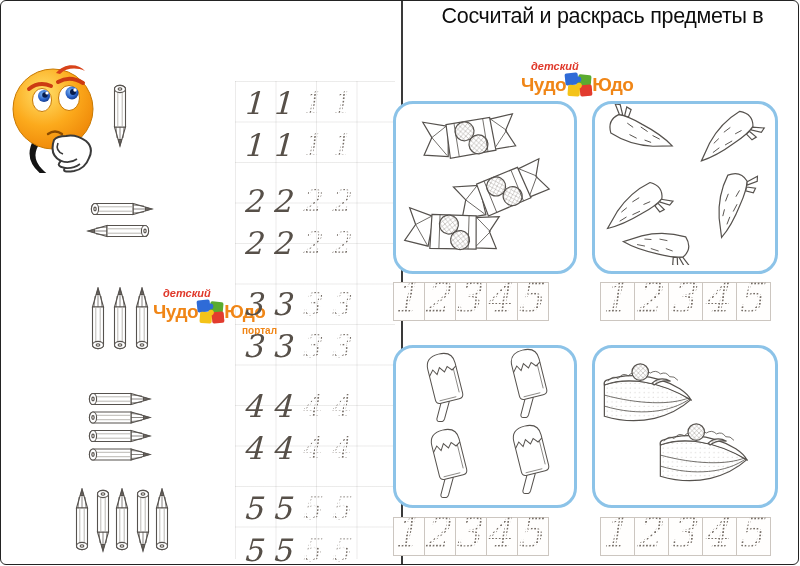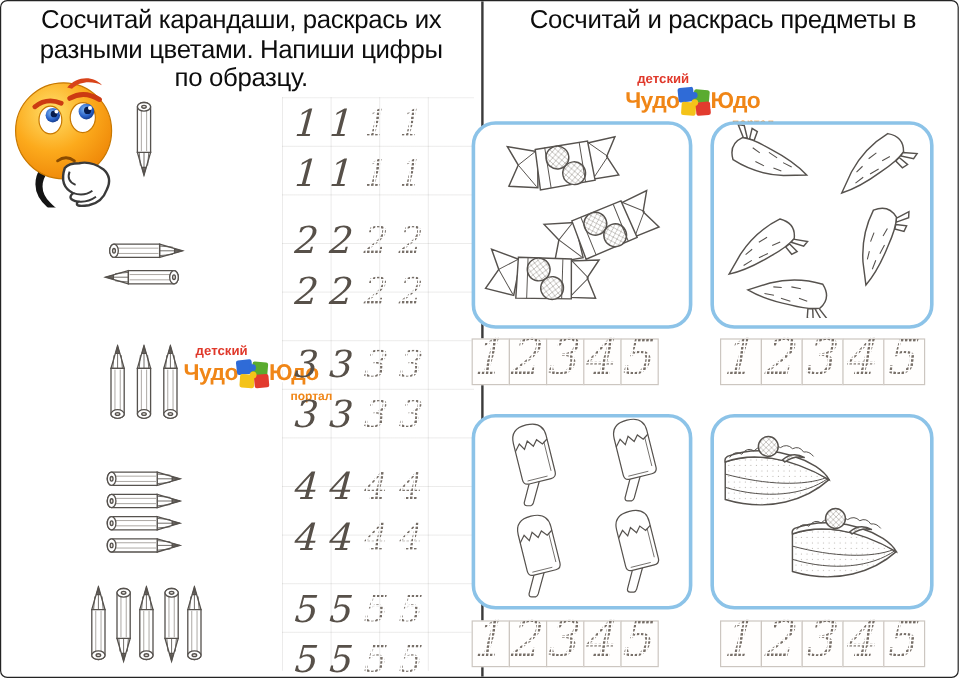--- a/index.html
+++ b/index.html
@@ -23,21 +23,21 @@
   
   .trace-group{position:absolute;left:240px;width:150px;}
   .trace-row{height:42px;display:flex;}
   .digit{font-family:"DejaVu Serif",serif;font-style:italic;color:#575049;}
   .trace-row .digit{width:29px;font-size:31px;line-height:41px;text-align:center;transform:skewX(-4deg);}
   .digit.dotted{color:transparent;
     background-image:radial-gradient(circle,#776f68 1px,rgba(0,0,0,0) 1.25px);
     background-size:3.4px 3.4px;-webkit-background-clip:text;background-clip:text;}
   
   .logo{position:absolute;width:150px;}
-  .logo-top{display:block;color:#e0392b;font-weight:bold;font-size:11px;line-height:10px;margin-left:10px;}
+  .logo-top{display:block;color:#e0392b;font-weight:bold;font-size:11px;line-height:10px;margin-left:10px;font-style:italic;}
   .logo-main{display:flex;align-items:center;text-align:center;}
   .logo-w1,.logo-w2{color:#f08617;font-weight:bold;font-size:19px;letter-spacing:-0.5px;
     text-shadow:1px 1px 0 #fff,-1px 1px 0 #fff;}
   .logo-puzzle{margin:0 -3px;}
   .logo-bottom{display:block;color:#f08617;font-weight:bold;font-size:10px;line-height:9px;text-align:right;margin-right:26px;}
   .logo-left{left:152px;top:287px;}
   .logo-right{left:136px;top:60px;}
   
   .frame{position:absolute;border:3px solid #8cc3e8;border-radius:20px;background:#fff;}
   .frame svg{position:absolute;left:0;top:0;}
@@ -116,25 +116,20 @@
         <path d="M8 49 C45 59 80 60 100 52 M8 61 C45 72 80 68 101 53" fill="none" stroke-width="0.9"></path>
         <path d="M8 38 C32 29 66 33 102 54 C100 50 96 46 90 42 C60 24 28 26 10 33 Q7 35 8 38 Z" fill="#fff"></path>
         <path d="M12 34 q5 -7 11 -3 q5 -7 11 -3 q6 -6 12 -2 q6 -5 12 -1 q6 -4 11 1 q6 -3 10 3 q5 -1 9 4" fill="none" stroke-width="0.9"></path>
         <circle cx="47" cy="24" r="9" fill="url(#xh)"></circle>
         <path d="M60 36 q9 -8 20 -2 q-10 -2 -18 4 Z" fill="url(#xh)"></path>
       </g>
     </defs>
   </svg>
 
   <section class="half left">
-    <div class="title">
-      <div>Сосчитай карандаши, раскрась их</div>
-      <div>разными цветами. Напиши цифры</div>
-      <div>по образцу.</div>
-    </div>
 
     <div class="grid-bg"></div>
 
     <div class="emoji">
       <svg width="102" height="112" viewBox="0 0 102 112">
         <path d="M28 78 Q16 98 36 114 Q52 124 68 120 Q48 121 36 108 Q24 96 34 82 Z" fill="#141414"></path>
         <circle cx="47" cy="48" r="40" fill="url(#faceGrad)" stroke="#c87800" stroke-width="1"></circle>
         <path d="M50 12 C58 2 72 2 79 10 C70 6 60 7 54 13 Z" fill="#d8431a"></path>
         <path d="M23 28 Q33 20 45 25" stroke="#cc3b12" stroke-width="4" fill="none" stroke-linecap="round"></path>
         <path d="M52 21 Q64 14 77 22" stroke="#cc3b12" stroke-width="4" fill="none" stroke-linecap="round"></path>

